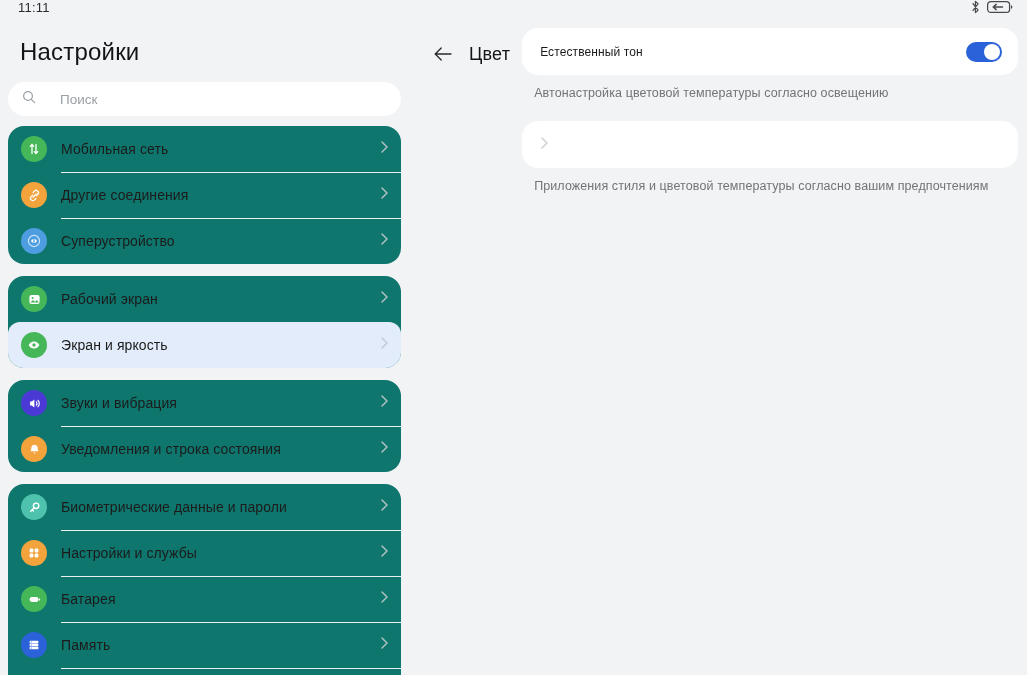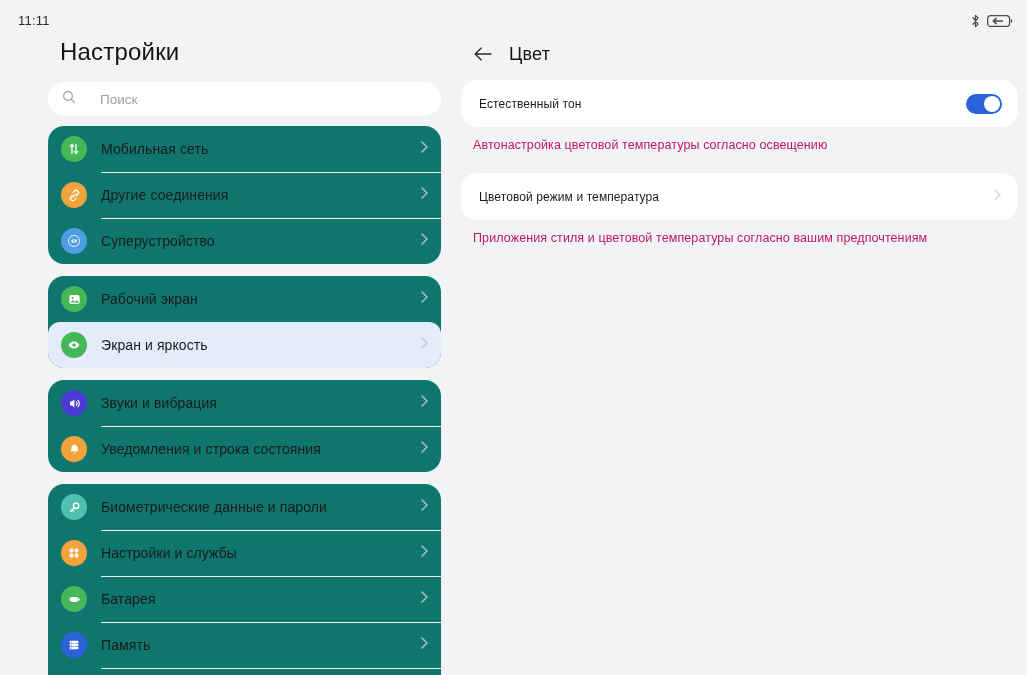--- a/index.html
+++ b/index.html
@@ -14,21 +14,21 @@
     font-family: "Liberation Sans", "DejaVu Sans", sans-serif;
     background: #f1f3f5;
     color: #1a1a1a;
     -webkit-font-smoothing: antialiased;
   }
 
   
   .statusbar {
     height: 28px;
     display: flex;
-    align-items: flex-end;
+    align-items: flex-start;
     justify-content: space-between;
     padding: 0 14px 0 18px;
     background: #f1f3f5;
   }
   .statusbar .clock {
     font-size: 13px;
     color: #2b2b2b;
     letter-spacing: .2px;
   }
   .statusbar .sysicons {
@@ -37,21 +37,20 @@
     gap: 7px;
   }
   .bt-icon { display: block; }
   .batt-icon { display: block; }
 
   
   .app {
     height: 647px;
     display: flex;
     position: relative;
-    margin-left: 40px;
   }
 
   
   .pane-divider {
     position: absolute;
     left: 408px;
     top: 0;
     bottom: 0;
     width: 1px;
     background: #e3e6ea;
@@ -151,21 +150,20 @@
     background: #eceef0;
   }
   .row.selected::before,
   .row.selected + .row::before { background: transparent; }
 
   
   .detail {
     flex: 1;
     background: #f1f3f5;
     display: flex;
-    flex-direction: column;
     overflow: hidden;
   }
 
   .detail-header {
     height: 52px;
     display: flex;
     align-items: center;
     gap: 14px;
     padding: 0 0 0 22px;
   }
@@ -199,21 +197,21 @@
   }
   .card .card-label {
     flex: 1;
     font-size: 12px;
     color: #1b1b1b;
     letter-spacing: .1px;
   }
 
   .hint {
     font-size: 12.5px;
-    color: #be185d;
+    color: #737373;
     padding: 11px 0 0 12px;
     letter-spacing: .1px;
   }
   .hint.spaced { margin-bottom: 21px; }
 
   
   .toggle {
     width: 36px;
     height: 20px;
     border-radius: 10px;
@@ -476,21 +474,20 @@
 
       <div class="card">
         <span class="card-label">Естественный тон</span>
         <span class="toggle">
           <span class="knob"></span>
         </span>
       </div>
       <div class="hint spaced">Автонастройка цветовой температуры согласно освещению</div>
 
       <div class="card">
-        <span class="card-label">Цветовой режим и температура</span>
         <span class="chev">
           <svg width="9" height="14" viewBox="0 0 9 14" fill="none">
             <path d="M2 2l5 5-5 5" stroke="#c8ccd0" stroke-width="1.5" stroke-linecap="round" stroke-linejoin="round"></path>
           </svg>
         </span>
       </div>
       <div class="hint">Приложения стиля и цветовой температуры согласно вашим предпочтениям</div>
 
     </div>
   </div>

